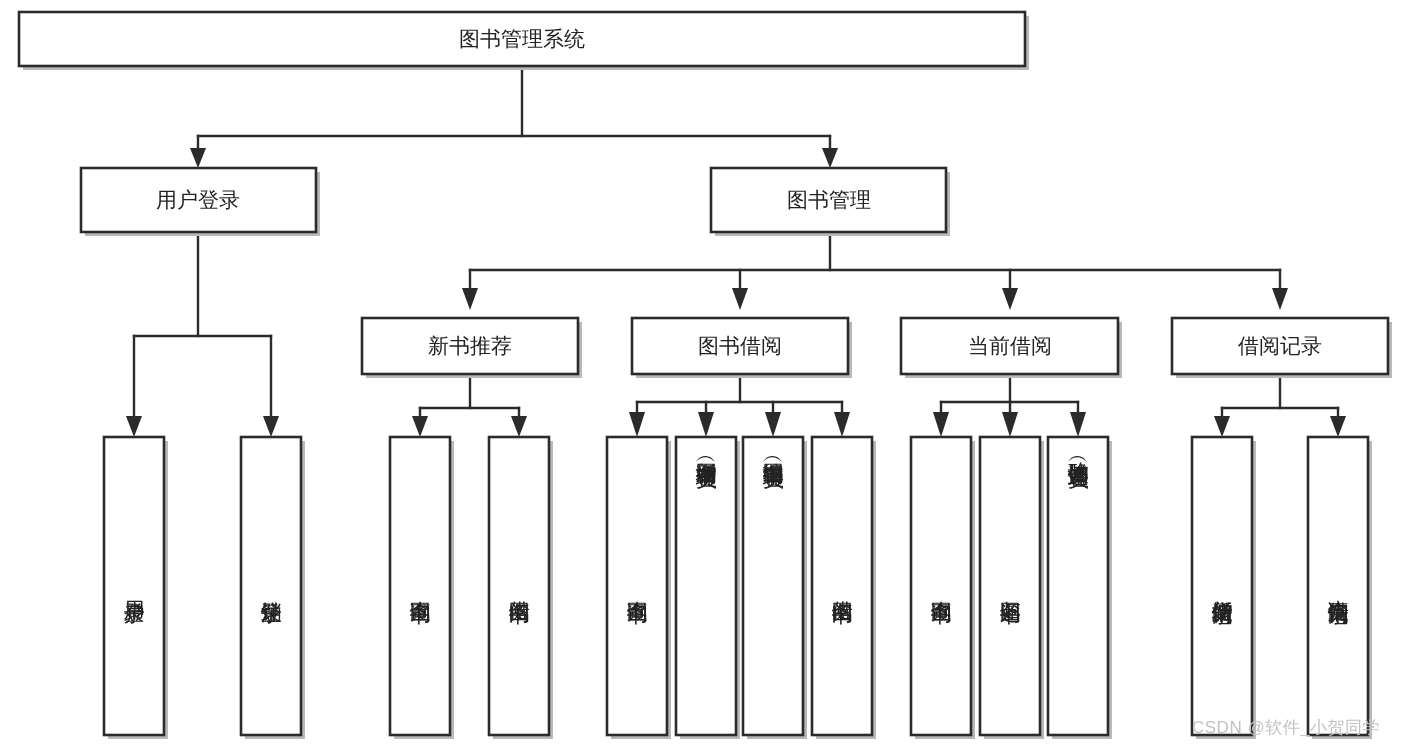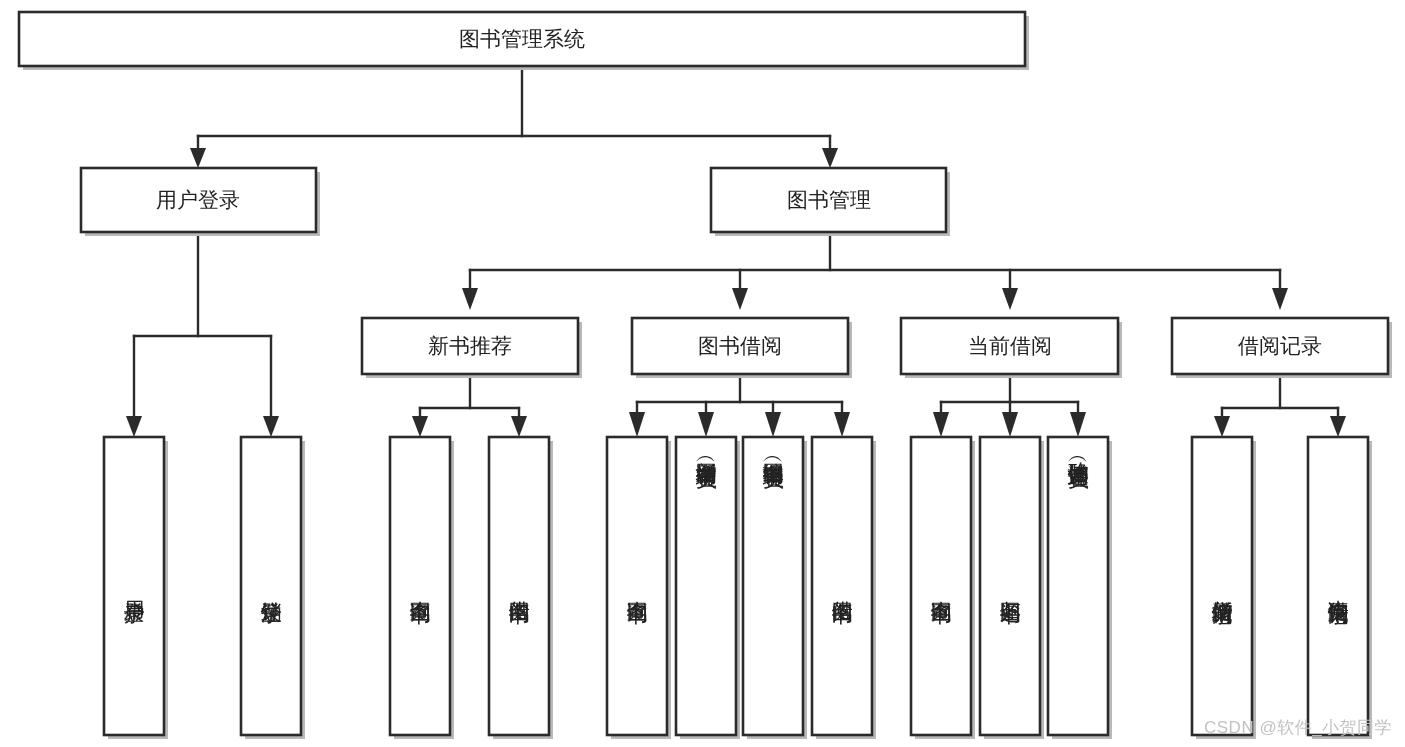--- a/index.html
+++ b/index.html
@@ -187,15 +187,15 @@
     <span class="vlabel-text" style="margin-top:8px;">确认归还（管理员）</span>
   </div>
 
   <div class="vnode" style="left:1192px;top:437px;width:60px;height:298px;">
     <span class="vlabel-text">新增借阅记录</span>
   </div>
   <div class="vnode" style="left:1308px;top:437px;width:60px;height:298px;">
     <span class="vlabel-text">查询借阅记录</span>
   </div>
 
-  <div class="watermark" style="left:1192px;top:716px;padding-left:12px;">CSDN @软件_小贺同学</div>
+  <div class="watermark" style="left:1192px;top:716px;">CSDN @软件_小贺同学</div>
 
 </div>
 
 </body></html>

